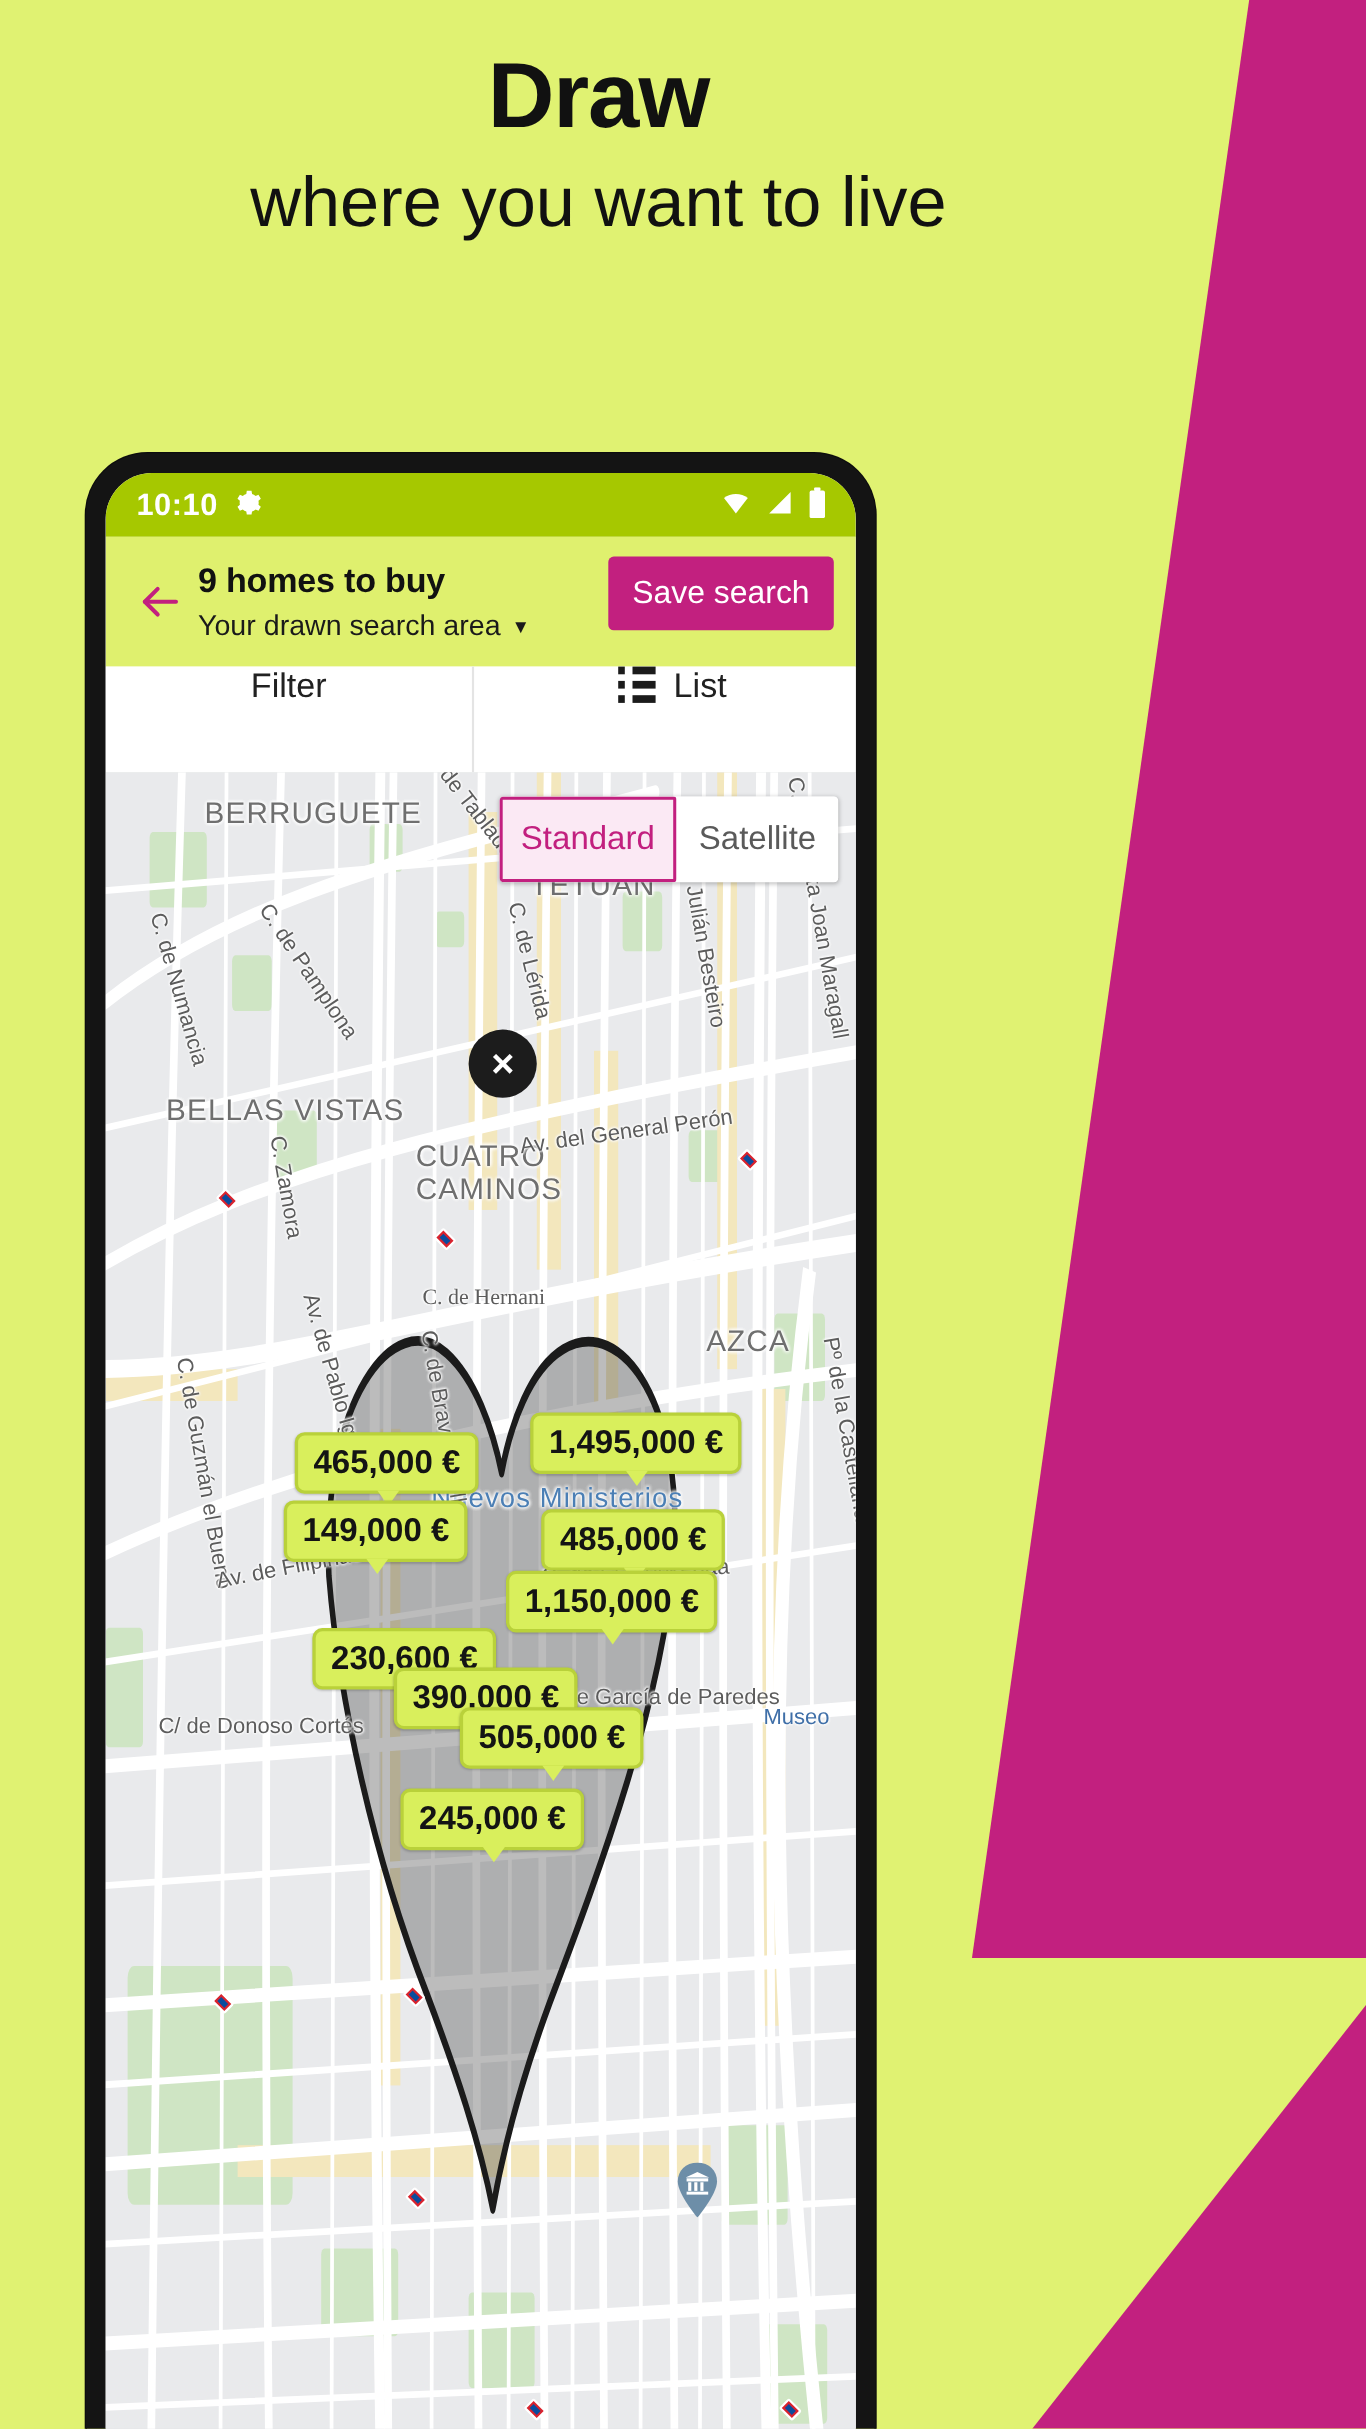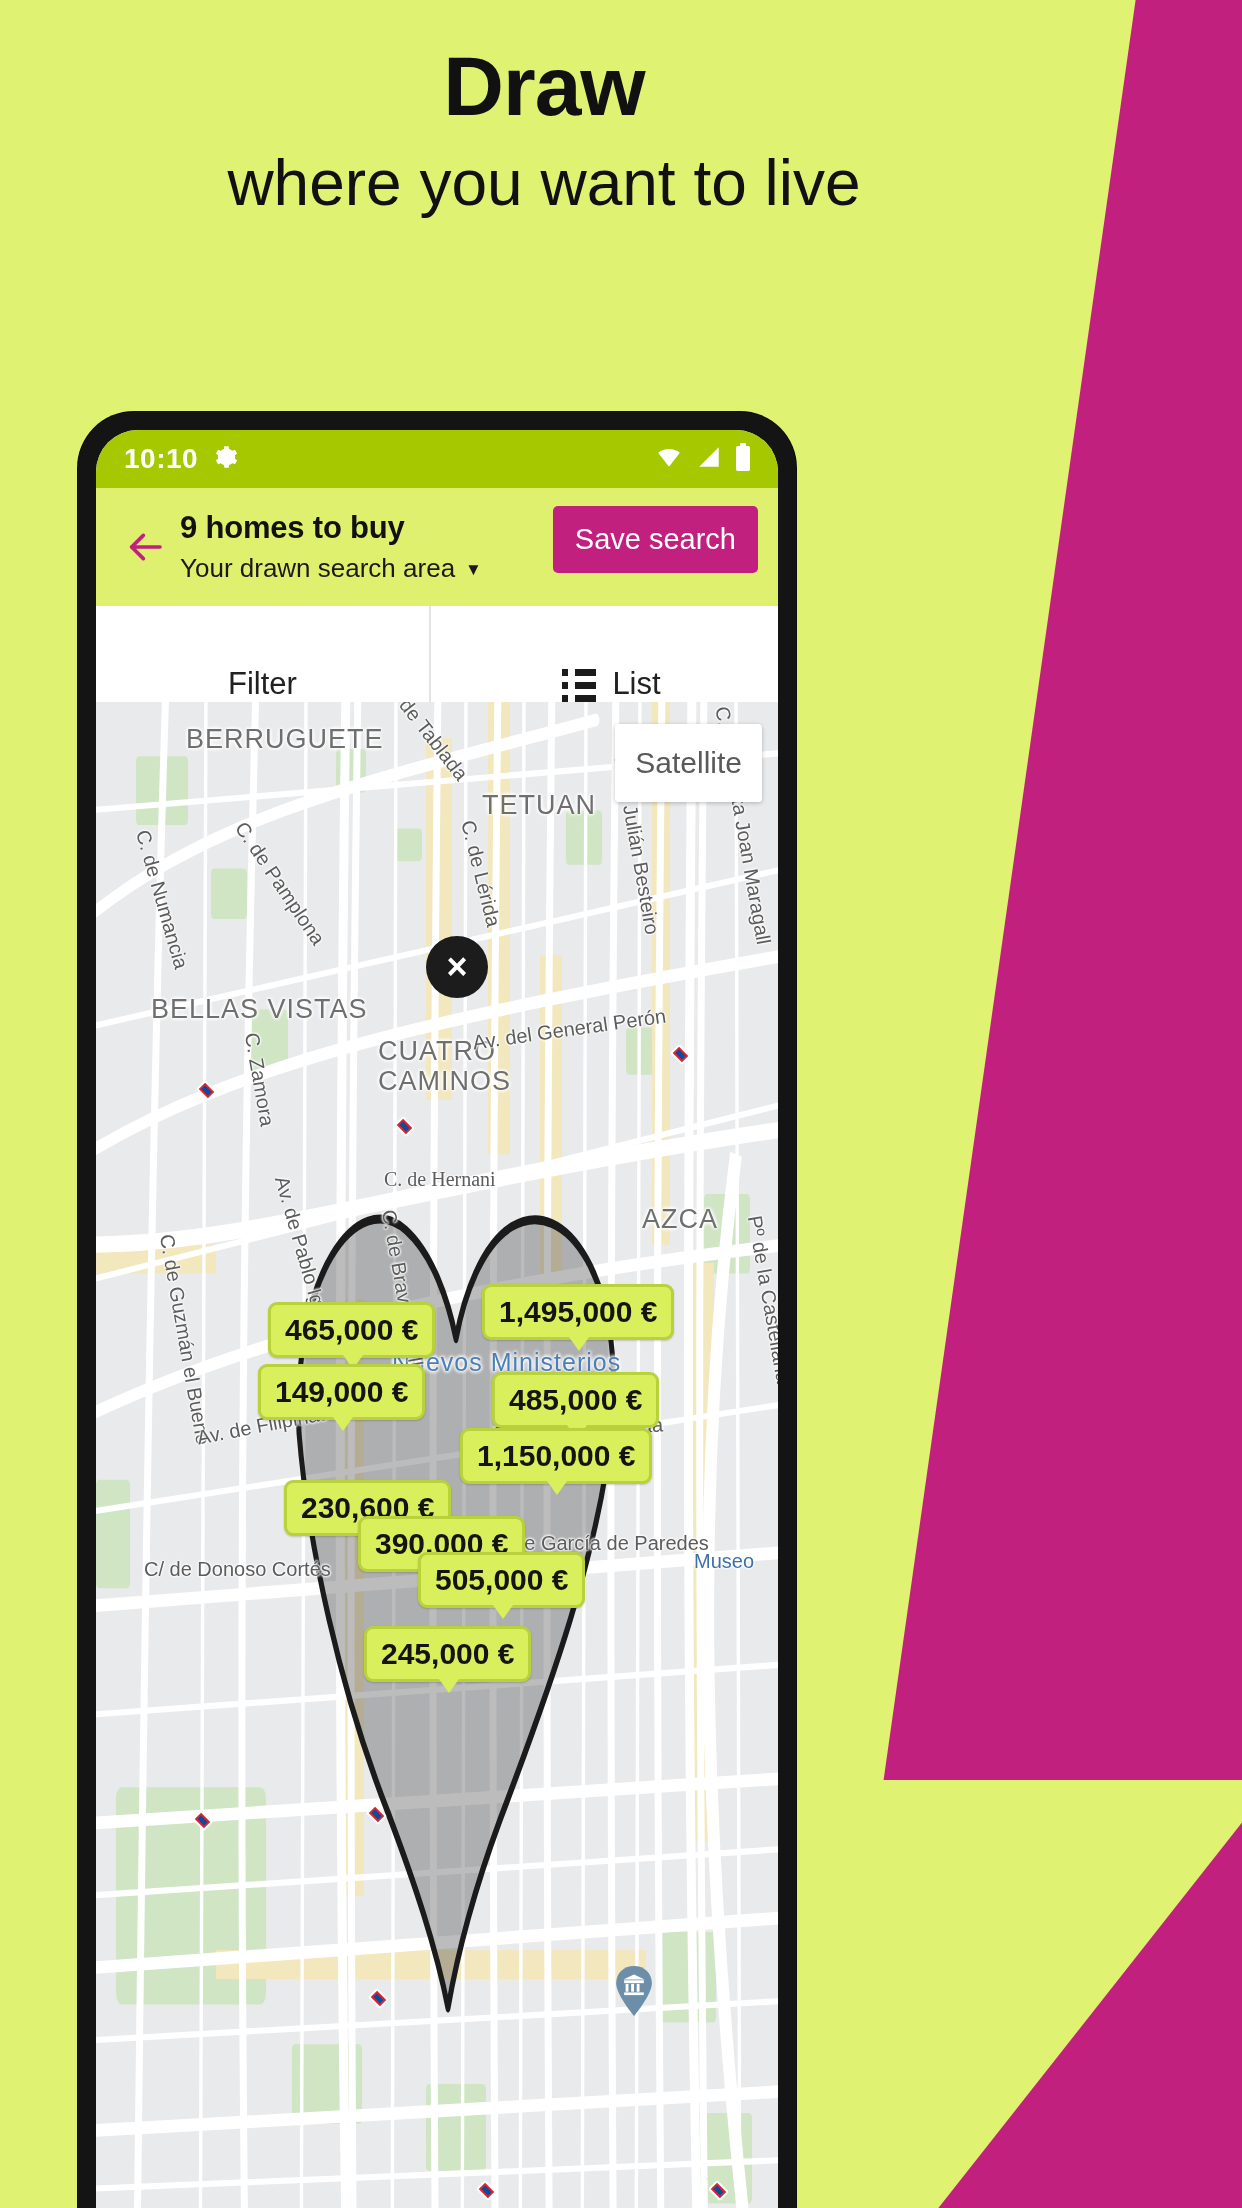--- a/index.html
+++ b/index.html
@@ -85,21 +85,21 @@
   .save-btn{
     background:#c2207f; color:#fff; border:none;
     font-size:29px; font-family:inherit;
     padding:17px 22px; border-radius:5px;
     margin-top:2px; cursor:pointer; white-space:nowrap;
   }
 
   
   .tabs{ display:flex; background:#fff; height:96px; }
   .tab{
-    flex:1; display:flex; align-items:flex-end; justify-content:center;
+    flex:1; display:flex; align-items:flex-start; justify-content:center;
     gap:16px; font-size:31px; color:#212121; cursor:pointer;
   }
   .tab + .tab{ border-left:2px solid #e4e4e4;padding-left:14px; }
   .list-icon{ display:inline-block; width:34px; }
   .li-row{ display:flex; align-items:center; gap:7px; margin-bottom:6px; }
   .li-row:last-child{ margin-bottom:0; }
   .li-dot{ width:7px; height:7px; background:#1b1b1b; }
   .li-bar{ width:24px; height:7px; background:#1b1b1b; }
 
   
@@ -343,20 +343,21 @@
       </svg>
 
       <svg width="682" height="1628" viewBox="0 0 682 900" preserveAspectRatio="none">
         <path d="M203 404 C 196 316, 262 268, 310 292 C 336 305, 352 330, 360 352
                  C 368 328, 386 300, 416 290 C 470 272, 528 320, 516 398
                  C 506 466, 452 548, 404 618 C 380 654, 362 690, 352 722
                  C 340 688, 318 652, 292 614 C 244 546, 212 466, 203 404 Z" fill="rgba(80,80,80,0.38)" stroke="#1b1b1b" stroke-width="5" stroke-linejoin="round"></path>
       </svg>
 
       <div class="maptype">
+        <div class="mt-btn active">Standard</div>
         <div class="mt-btn">Satellite</div>
       </div>
 
       <div class="close-pin">×</div>
 
       <div class="dlabel" style="left:90px;  top:22px;">BERRUGUETE</div>
       <div class="dlabel" style="left:386px; top:88px;">TETUAN</div>
       <div class="dlabel" style="left:55px;  top:292px;">BELLAS VISTAS</div>
       <div class="dlabel" style="left:282px; top:334px;">CUATRO</div>
       <div class="dlabel" style="left:282px; top:364px;">CAMINOS</div>

